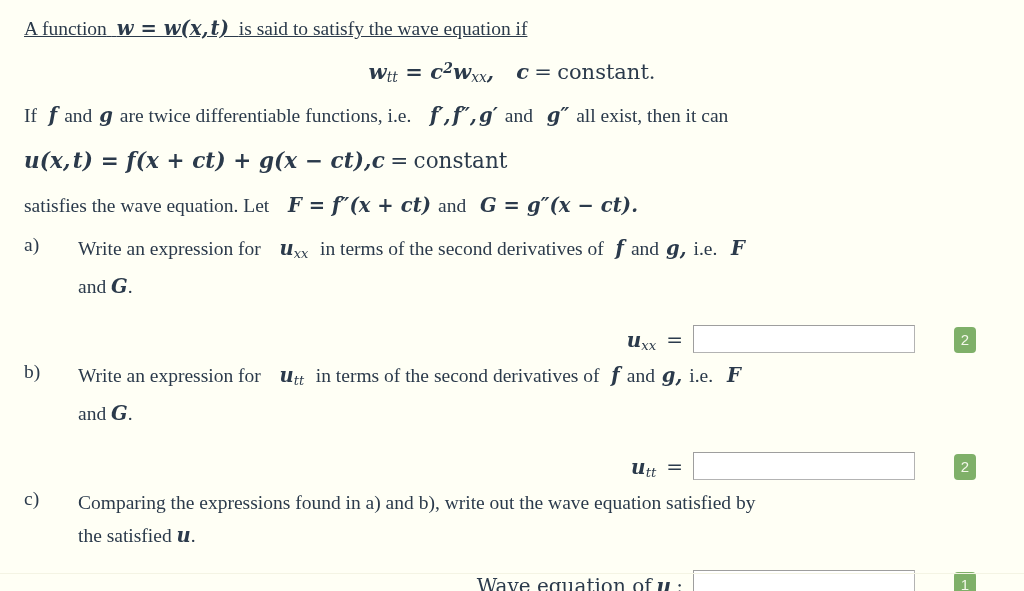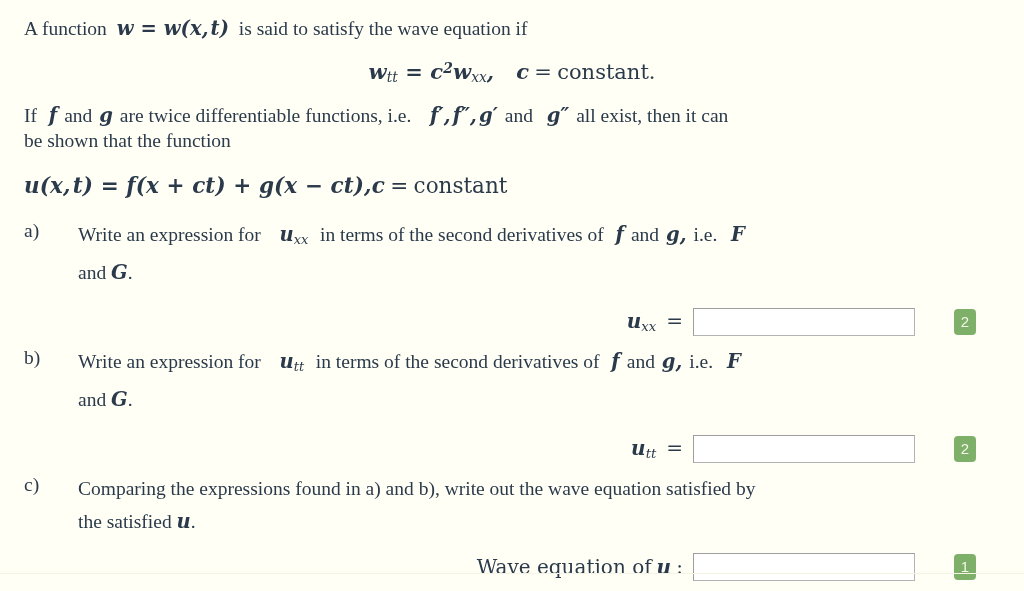--- a/index.html
+++ b/index.html
@@ -53,21 +53,21 @@
   }
   sup.mp {
     font-size: 0.66em;
     vertical-align: 0.46em;
     font-style: italic;
     font-weight: 600;
   }
   .prime { font-style: italic; font-weight: 600; }
 
   
-  .row-intro { margin-top: 4px; }
+  .row-intro { margin-top: 4px; text-decoration: underline; }
 
   .display-eq {
     text-align: center;
     font-size: 21px;
     margin: 18px 0 18px 0;
     color: #2b3a4b;
   }
   .display-eq .gap { display: inline-block; width: 22px; }
   .display-eq-2 {
     text-align: left;
@@ -97,21 +97,21 @@
     flex: 1 1 auto;
     font-size: 19.5px;
     line-height: 33px;
     color: #2b3a4b;
     max-width: 790px;
   }
 
   
   .answer-row {
     display: flex;
-    align-items: center;
+    align-items: flex-end;
     margin-top: 12px;
     height: 34px;
   }
   .answer-spacer { flex: 1 1 auto; }
   .answer-label {
     font-size: 20px;
     color: #2b3a4b;
     text-align: right;
     padding-right: 10px;
     white-space: nowrap;
@@ -171,27 +171,30 @@
   </p>
 
   <div class="display-eq">
     <span class="m">w<sub class="ms">tt</sub>&nbsp;=&nbsp;c<sup class="mp">2</sup>w<sub class="ms">xx</sub>,</span><span class="gap"></span><span class="m">c</span>&nbsp;<span class="mr">=</span>&nbsp;<span class="mr">constant.</span>
   </div>
 
   <p class="para block-2">
     <span>If</span>
     <span class="m">&nbsp;f&nbsp;</span><span>and</span><span class="m">&nbsp;g&nbsp;</span><span>are twice differentiable functions, i.e.</span>
     <span class="m">&nbsp;&nbsp;f<span class="prime">′</span>, f<span class="prime">″</span>, g<span class="prime">′</span>&nbsp;</span><span>and</span><span class="m">&nbsp;&nbsp;g<span class="prime">″</span>&nbsp;</span><span>all exist, then it can</span><br>
-    <span>be shown that the function</span>
   </p>
 
   <div class="display-eq-2">
     <span class="m">u(x, t)&nbsp;=&nbsp;f(x&nbsp;+&nbsp;ct)&nbsp;+&nbsp;g(x&nbsp;−&nbsp;ct),</span><span class="gap"></span><span class="m">c</span>&nbsp;<span class="mr">=</span>&nbsp;<span class="mr">constant</span>
   </div>
 
+  <p class="para block-3">
+    <span>satisfies the wave equation. Let</span>
+    <span class="m">&nbsp;&nbsp;F&nbsp;=&nbsp;f<span class="prime">″</span>(x&nbsp;+&nbsp;ct)&nbsp;</span><span>and</span><span class="m">&nbsp;&nbsp;G&nbsp;=&nbsp;g<span class="prime">″</span>(x&nbsp;−&nbsp;ct).</span>
+  </p>
 
   <div class="q-item">
     <div class="q-label">a)</div>
     <div class="q-body">
       <span>Write an expression for</span>
       <span class="m">&nbsp;&nbsp;u<sub class="ms">xx</sub>&nbsp;</span>
       <span>in terms of the second derivatives of</span>
       <span class="m">&nbsp;f&nbsp;</span><span>and</span><span class="m">&nbsp;g,&nbsp;</span><span>i.e.</span><span class="m">&nbsp;&nbsp;F</span><br>
       <span>and&nbsp;<span class="m">G</span>.</span>
     </div>

